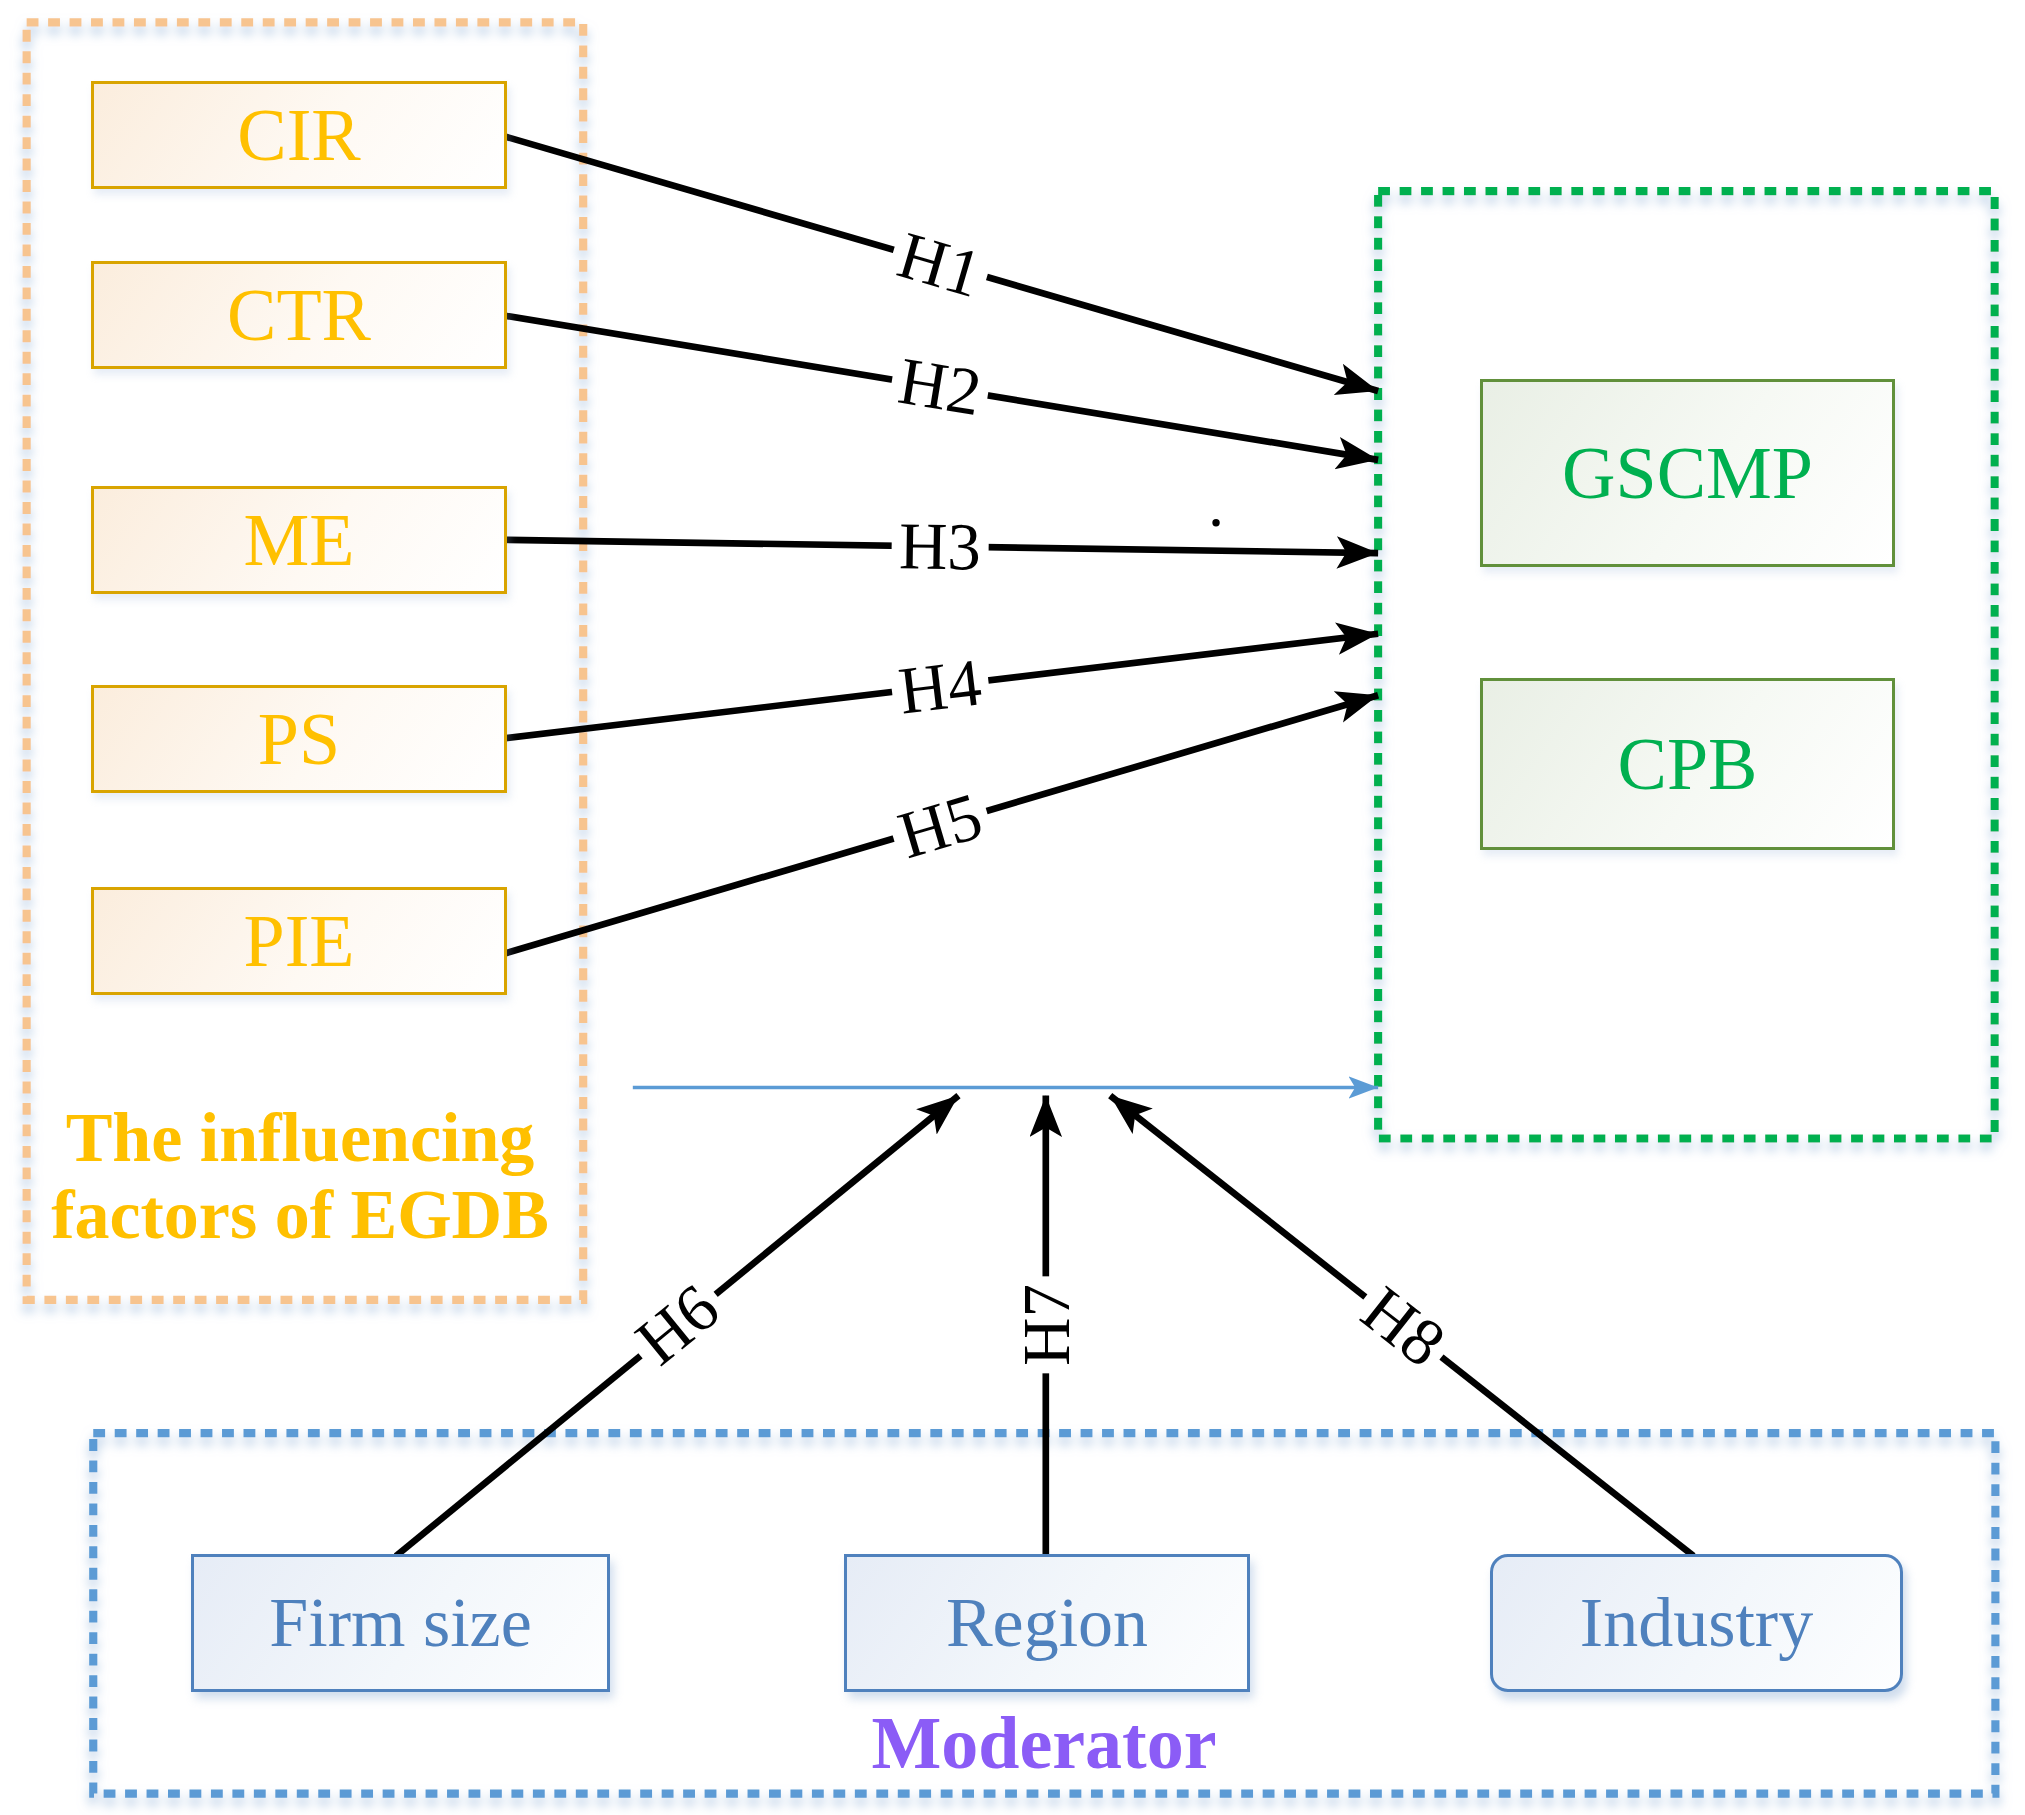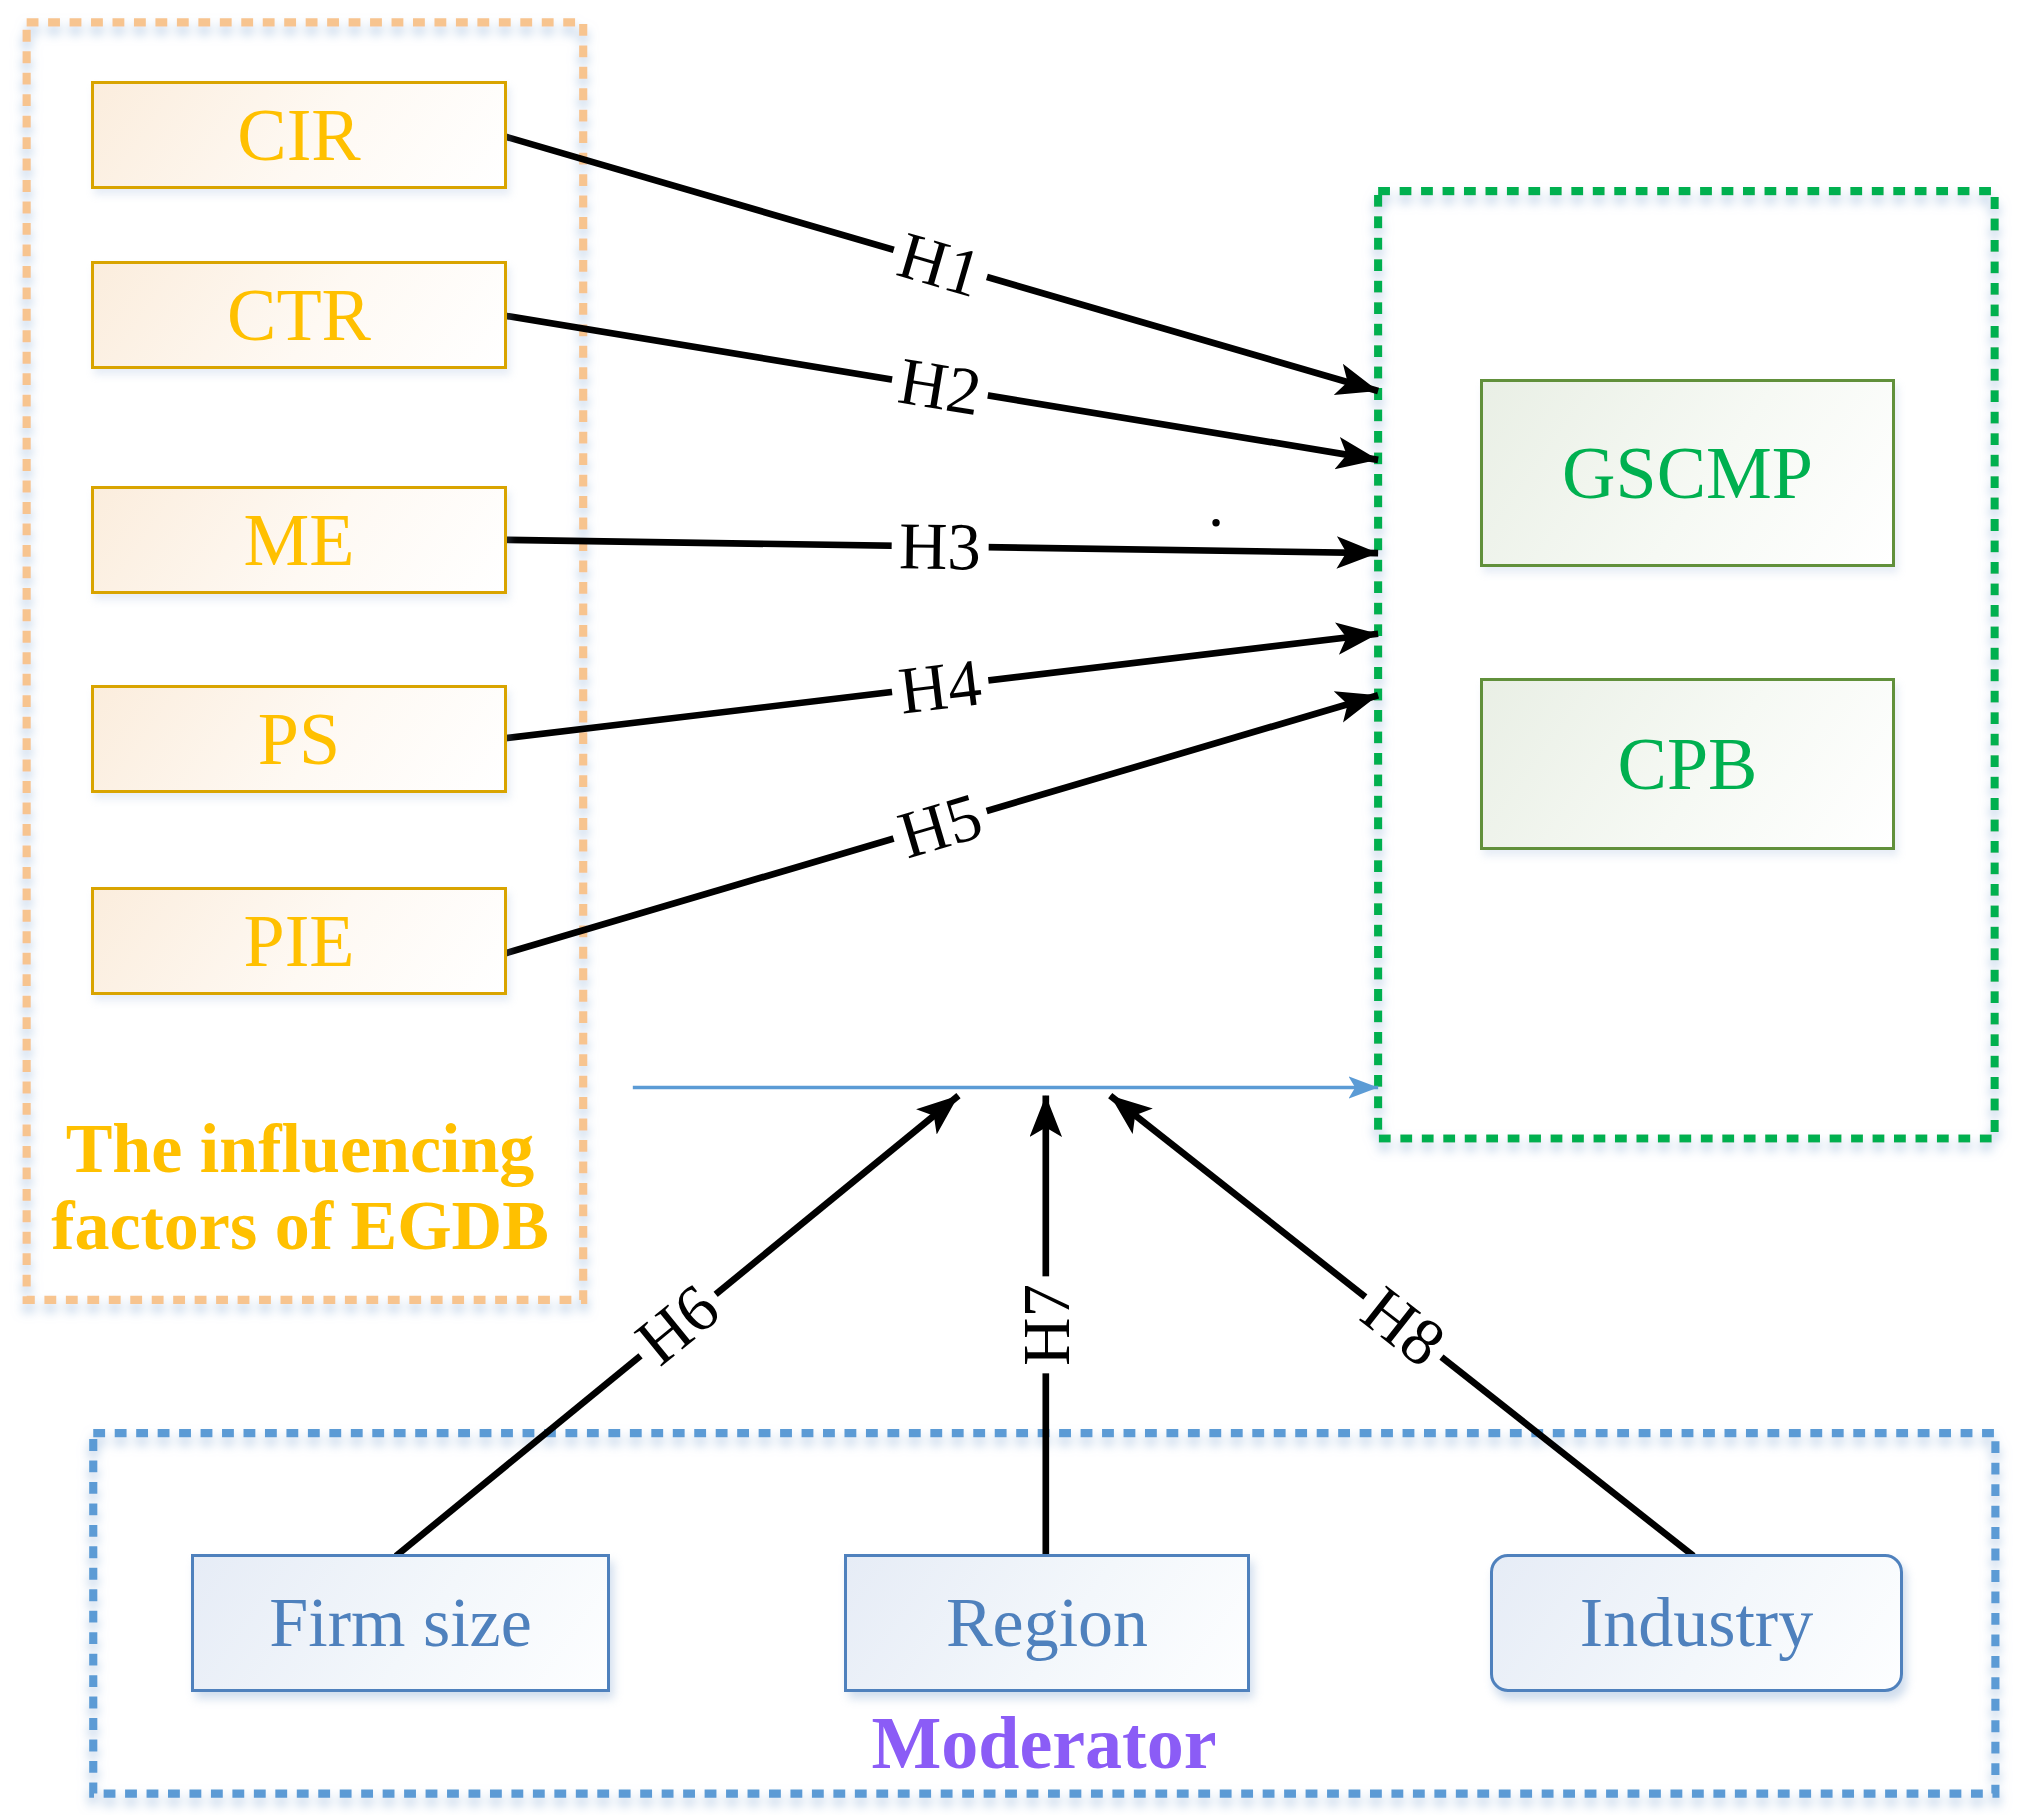--- a/index.html
+++ b/index.html
@@ -39,21 +39,21 @@
     background: linear-gradient(125deg, #E6ECF6 0%, #F3F7FB 55%, #FDFEFF 100%);
     color: #4F81BD;
     font-size: 70px;
     box-shadow: 3.7px 7.4px 9px rgba(150,180,215,0.45);
   }
   .caption {
     position: absolute;
     text-align: center;
     font-weight: bold;
   }
-  .caption.orange { color: #FFC000; font-size: 70px; line-height: 1.1; margin-top: 11px; }
+  .caption.orange { color: #FFC000; font-size: 70px; line-height: 1.1; }
   .caption.green  { color: #00B050; font-size: 78px; }
   .caption.blue   { color: #8b5cf6; font-size: 74px; }
 
   .h-label {
     position: absolute;
     color: #000000;
     background: #ffffff;
     font-size: 67px;
     line-height: 1.0;
     padding: 1.5px 7.4px;

